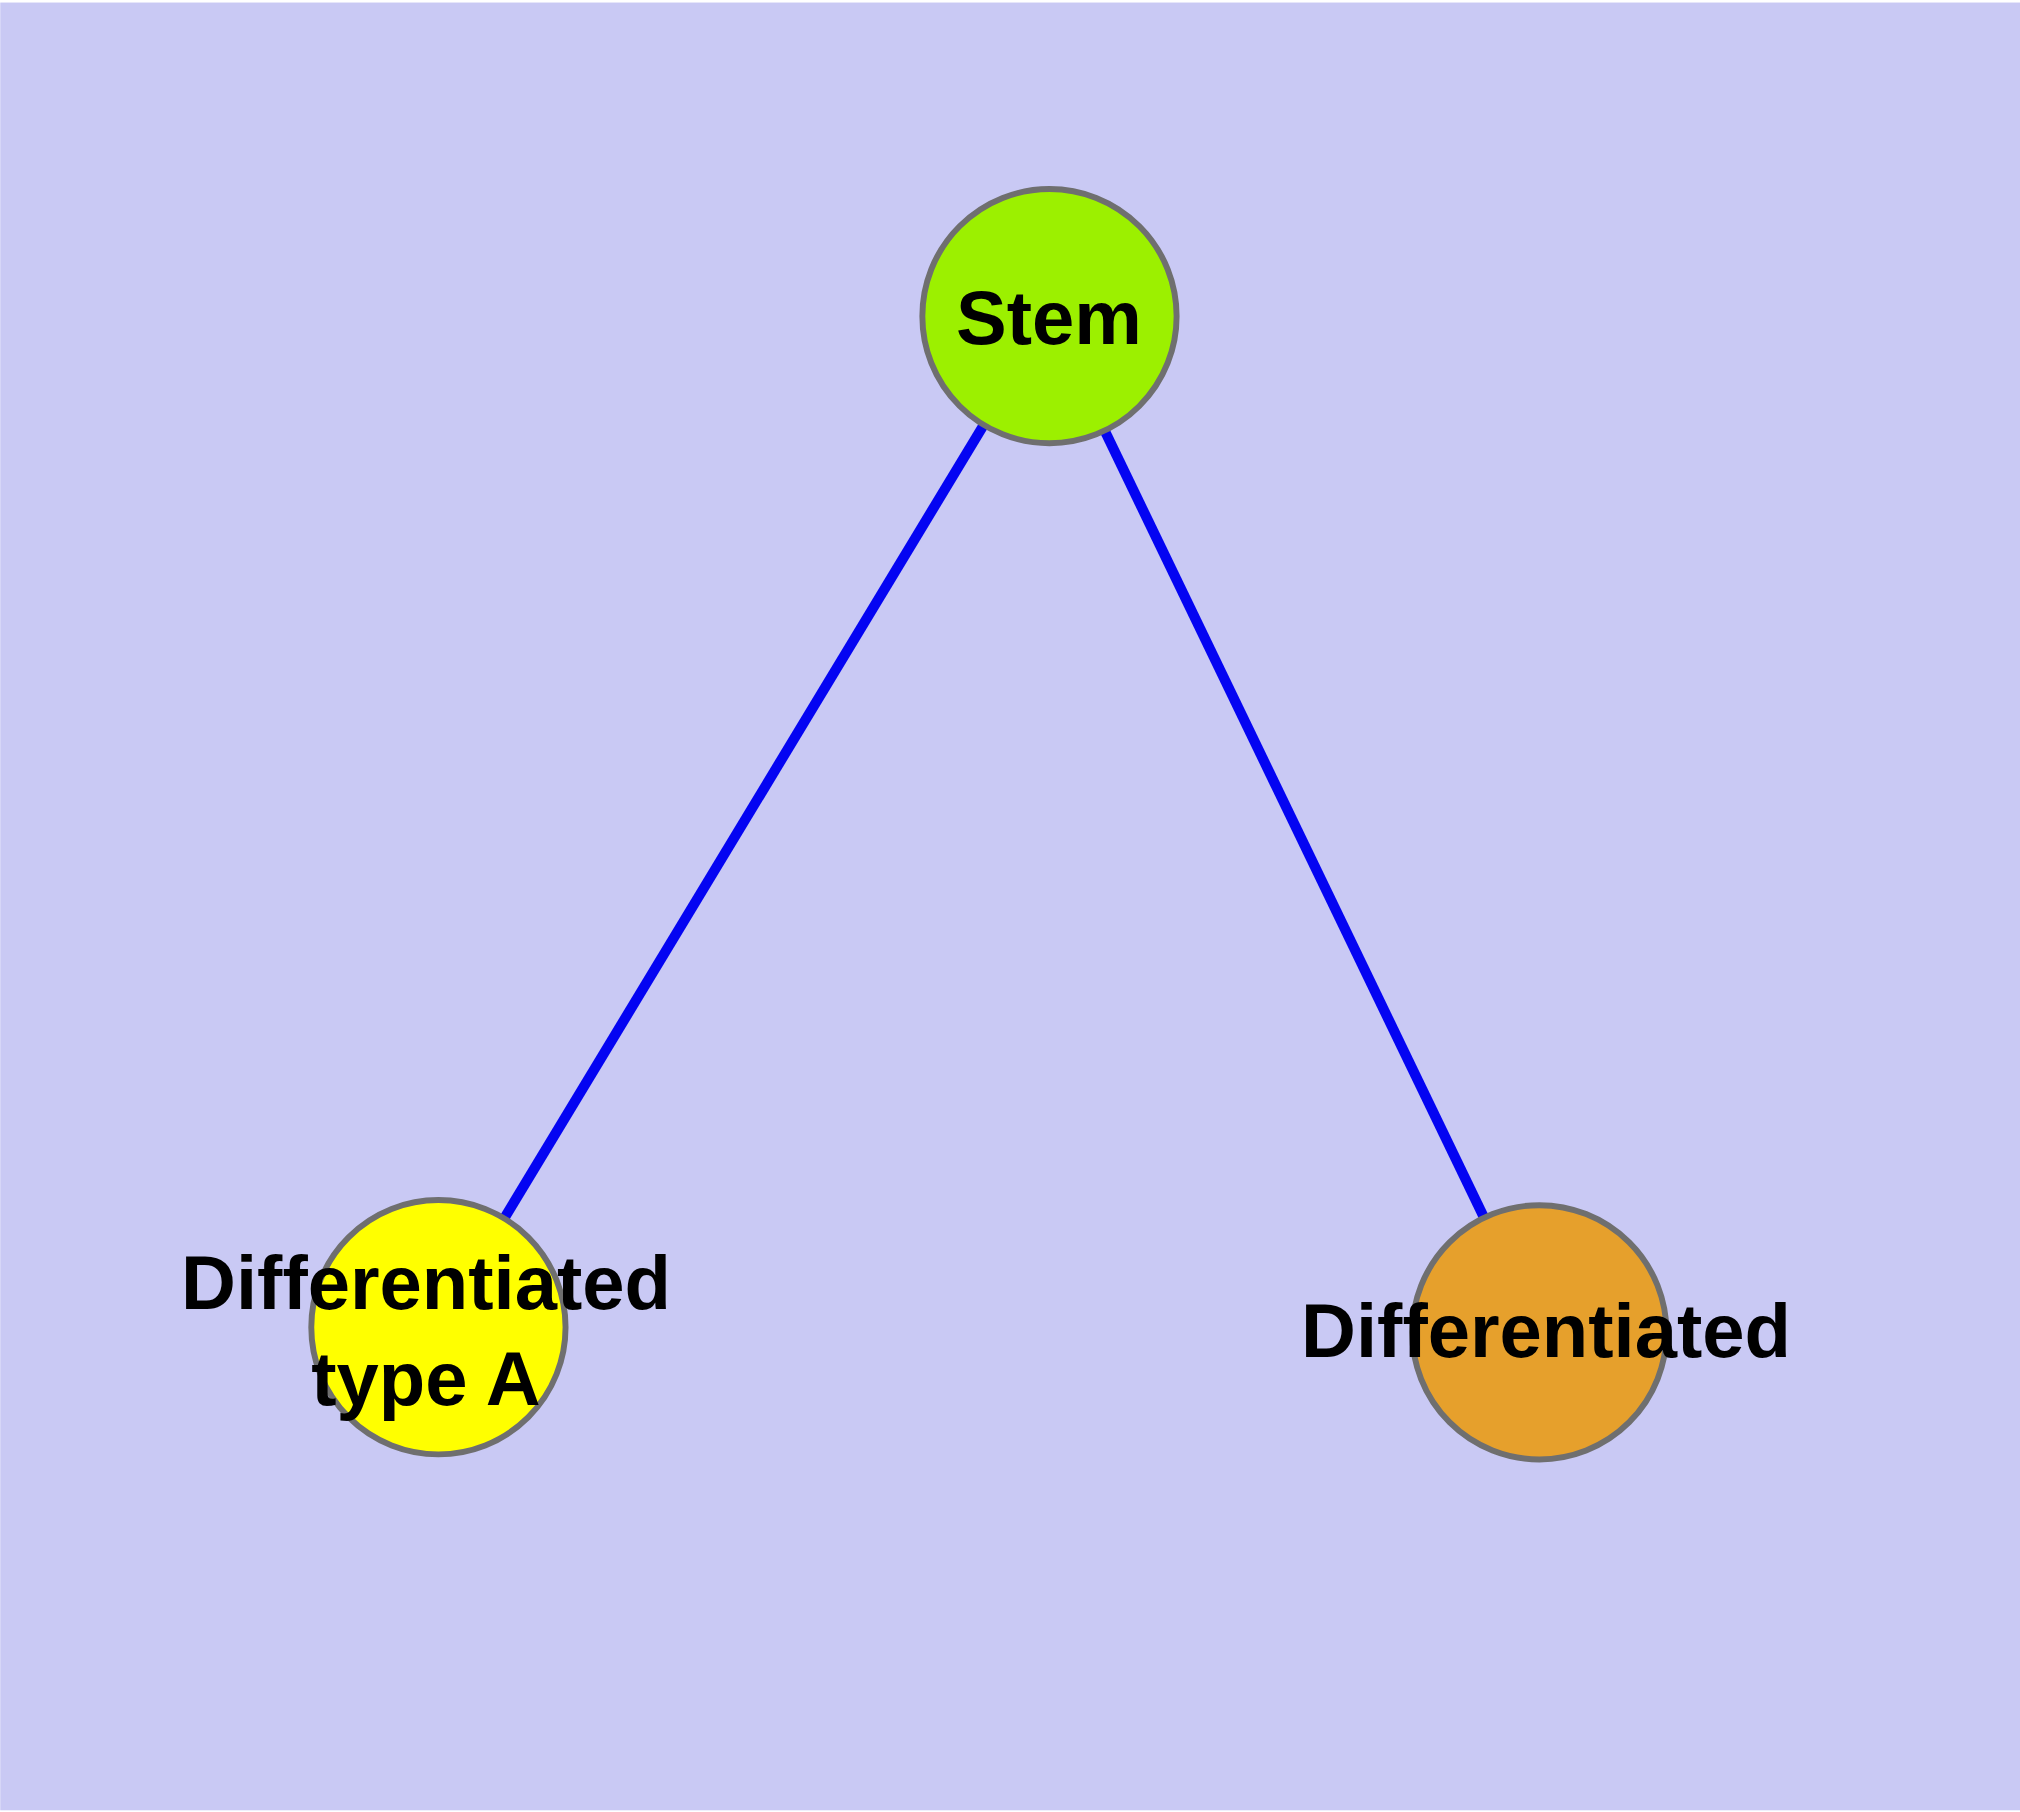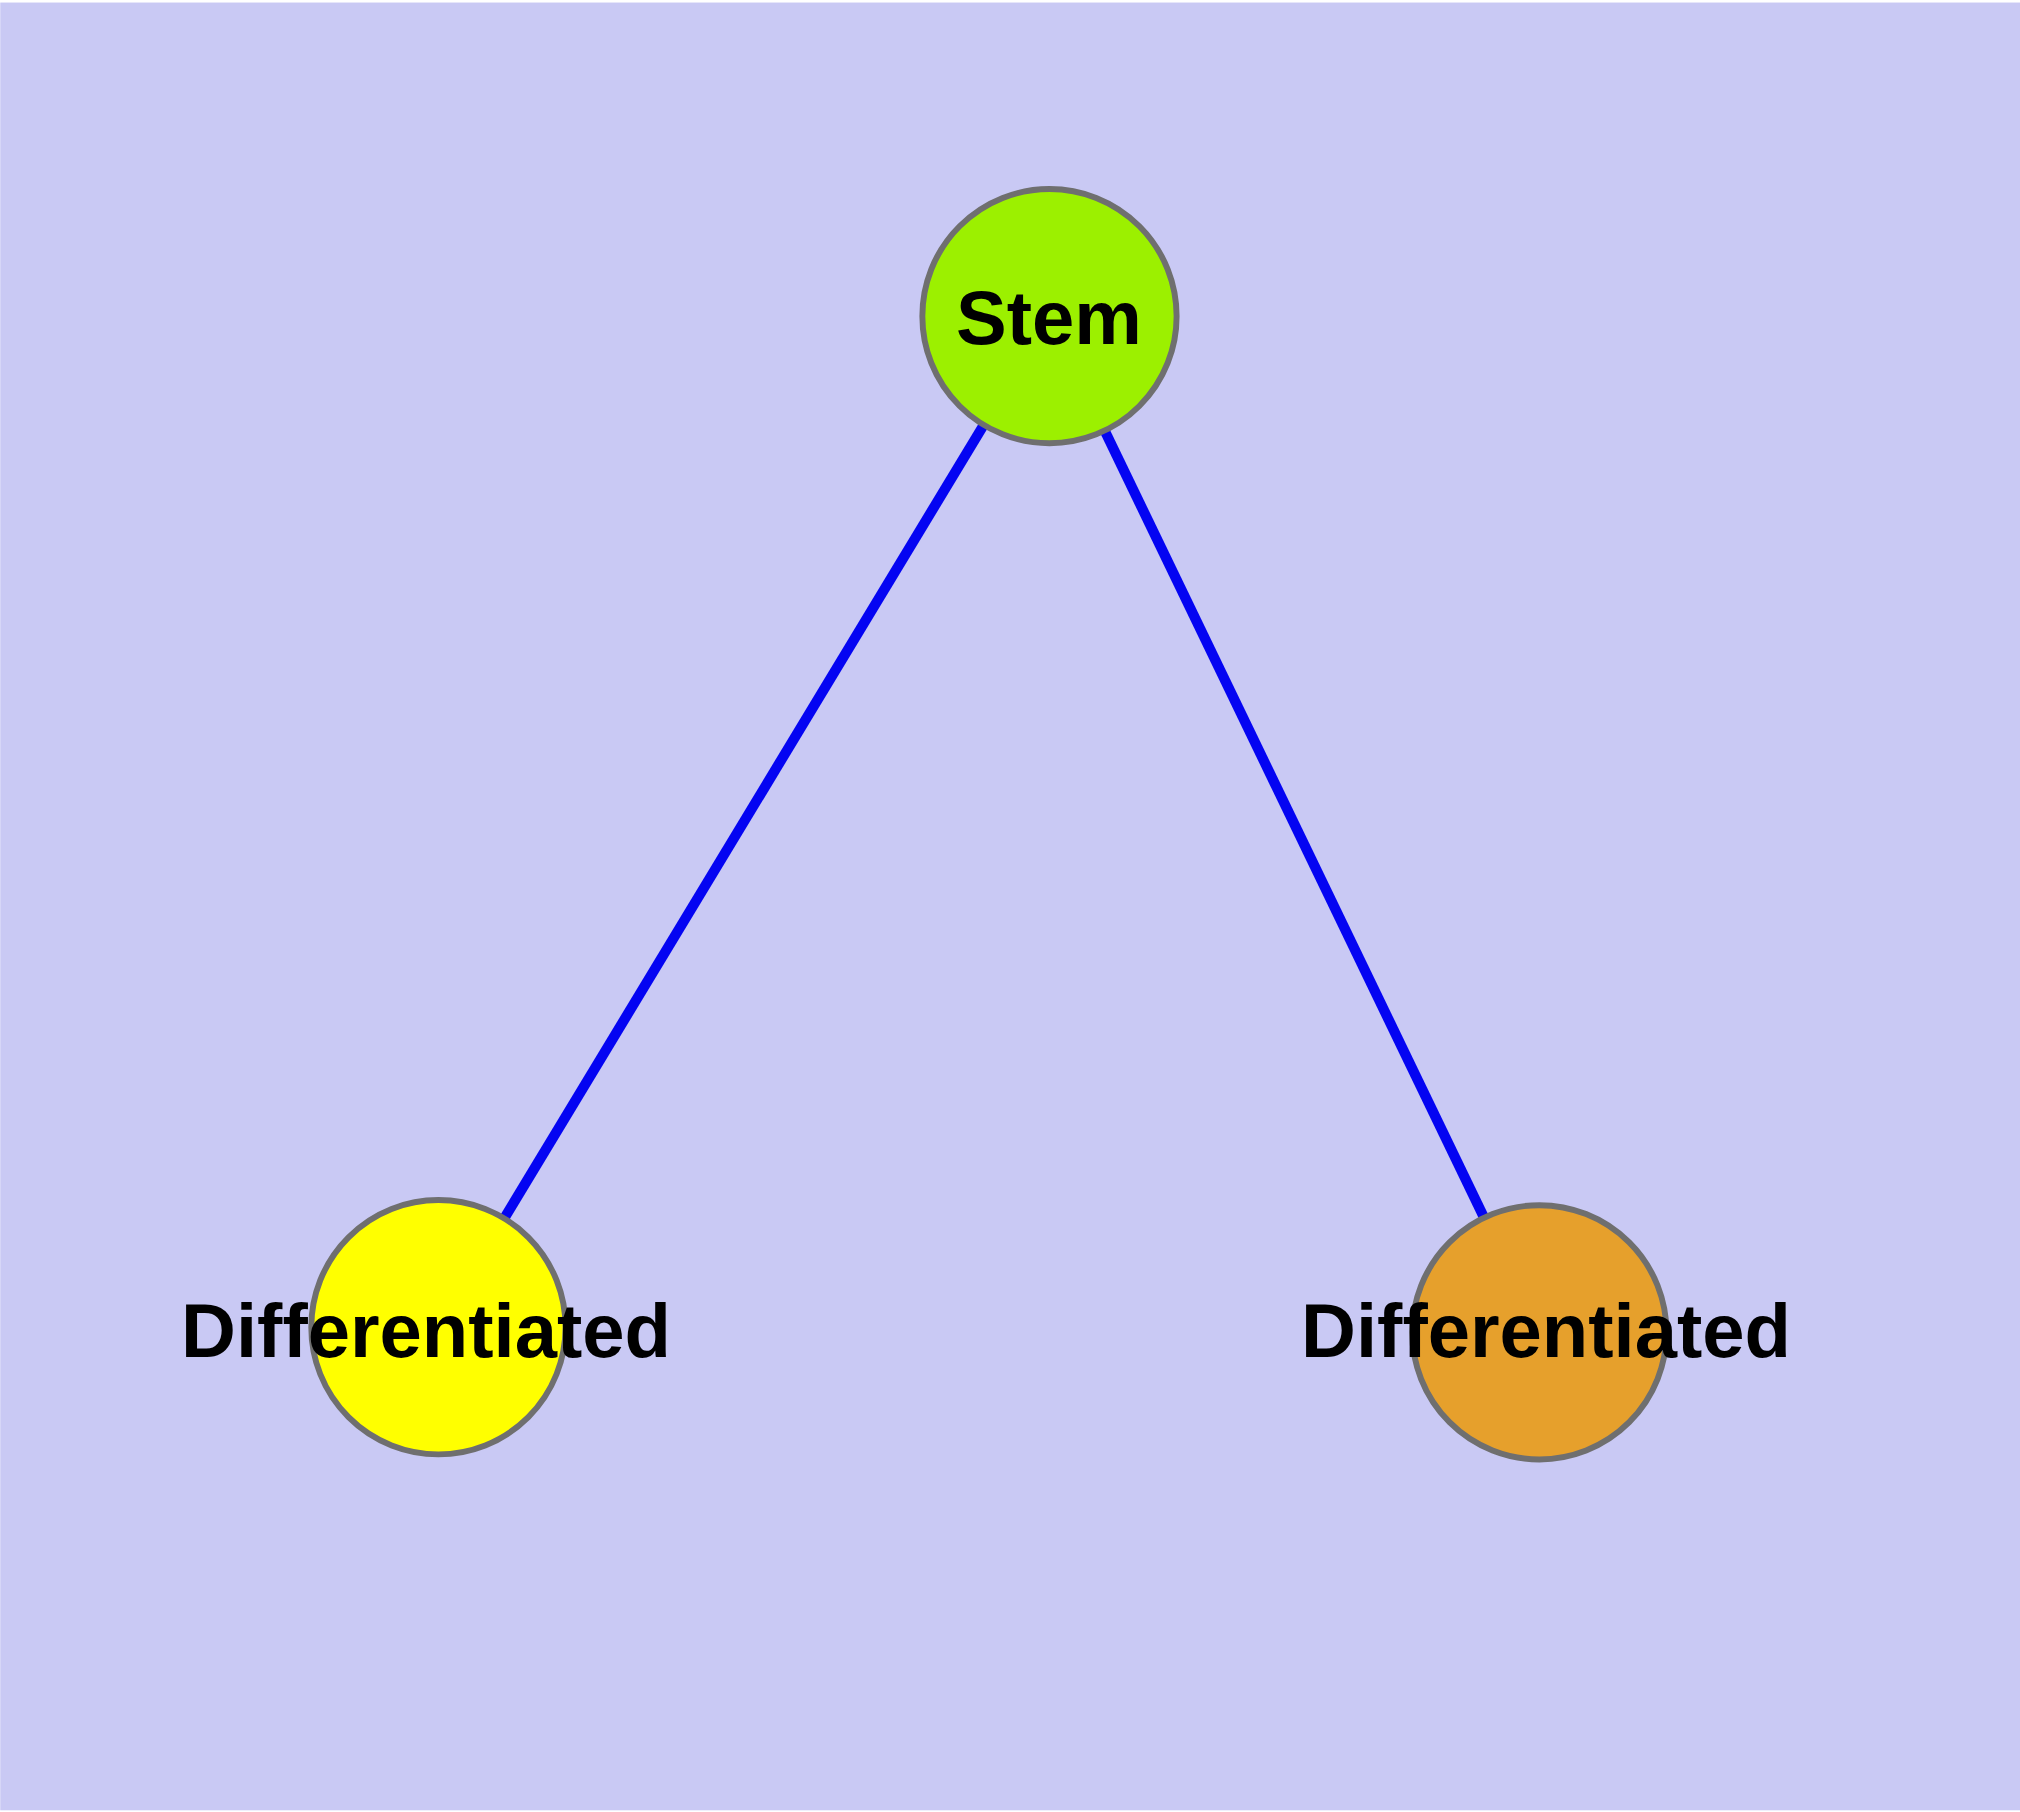--- a/index.html
+++ b/index.html
@@ -64,20 +64,21 @@
 
     <circle class="node-circle" cx="1816" cy="1572" r="150" fill="#E6A02C" stroke="#6F6F6F"></circle>
   </svg>
 
   <div class="node-label label-stem">
     <span>Stem</span>
   </div>
 
   <div class="node-label label-a">
     <span>Differentiated</span>
+    <span>type A</span>
   </div>
 
   <div class="node-label label-b">
     <span>Differentiated</span>
   </div>
 
 </div>
 
 
 </body></html>

